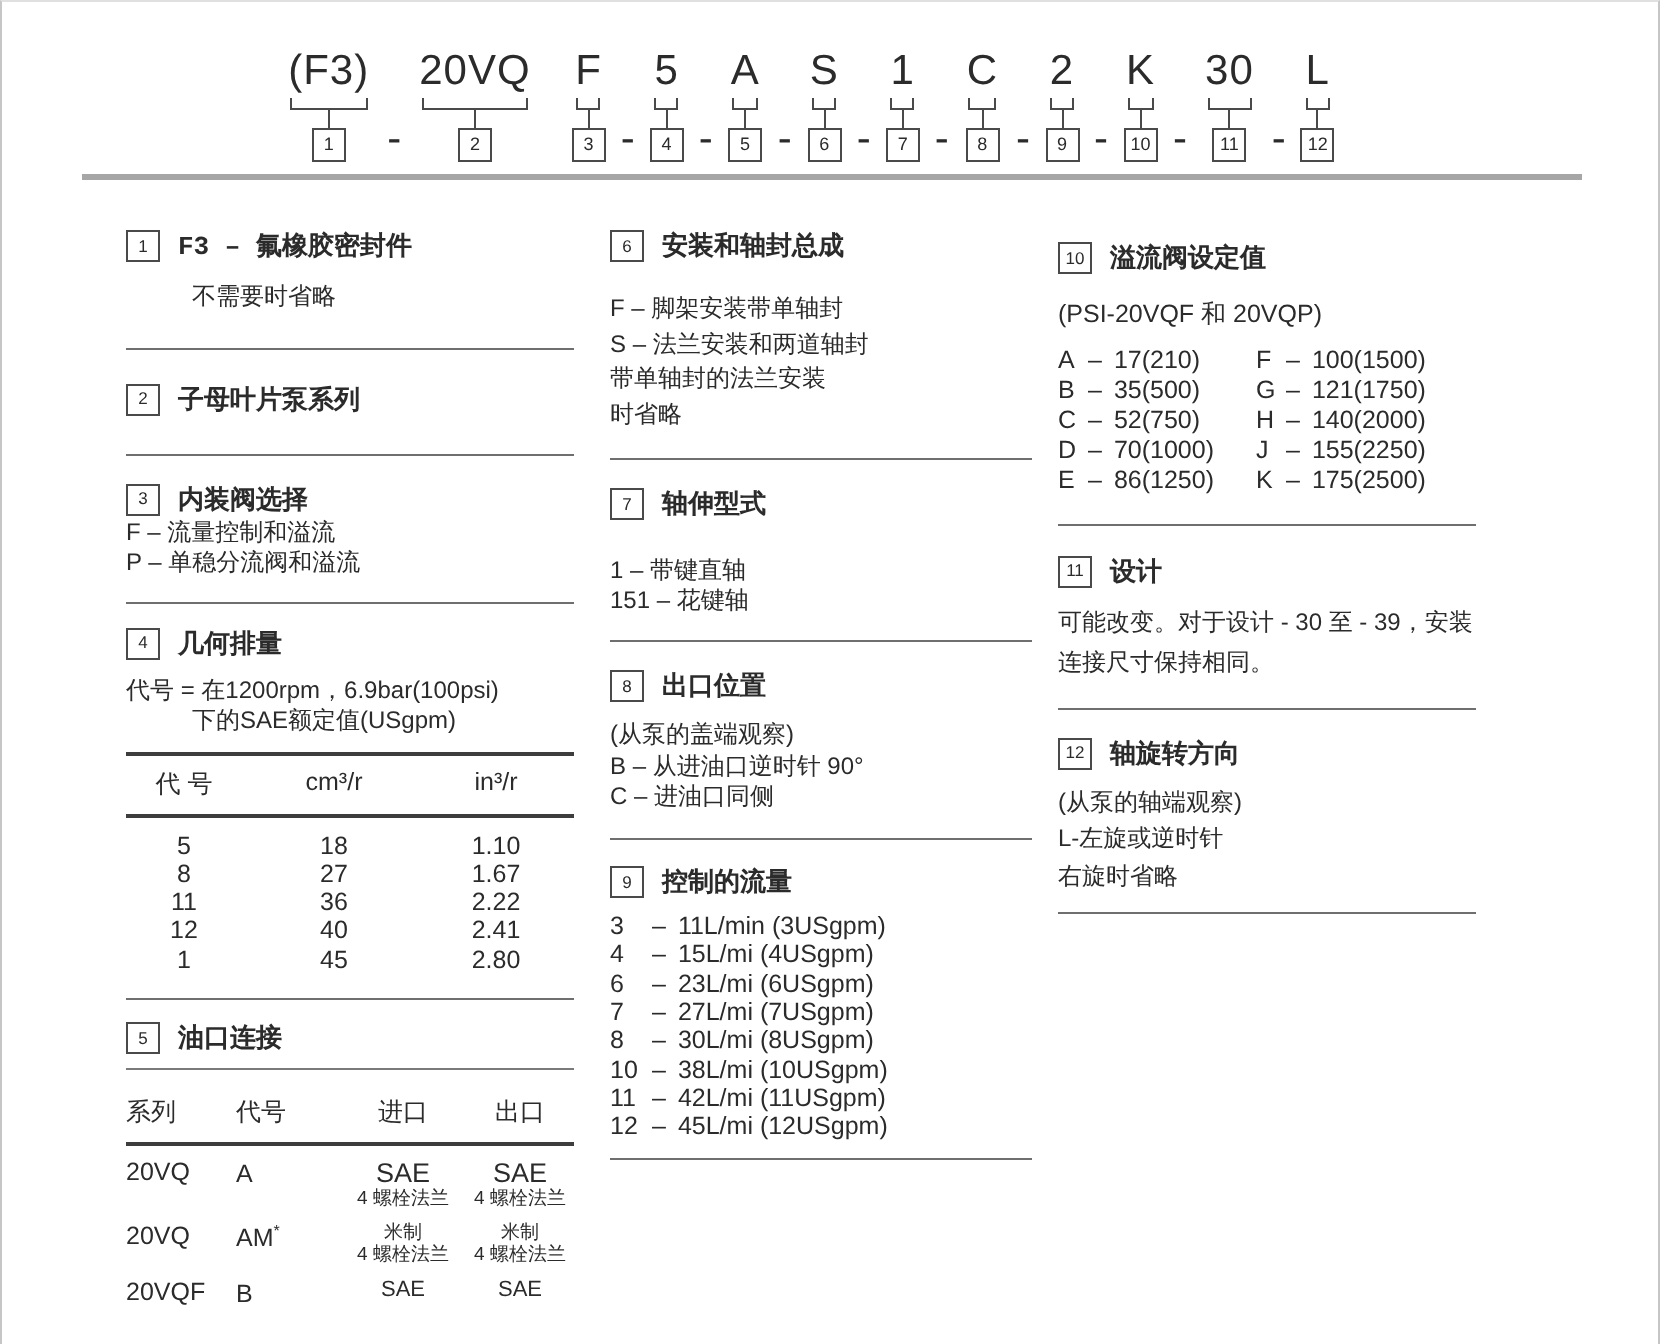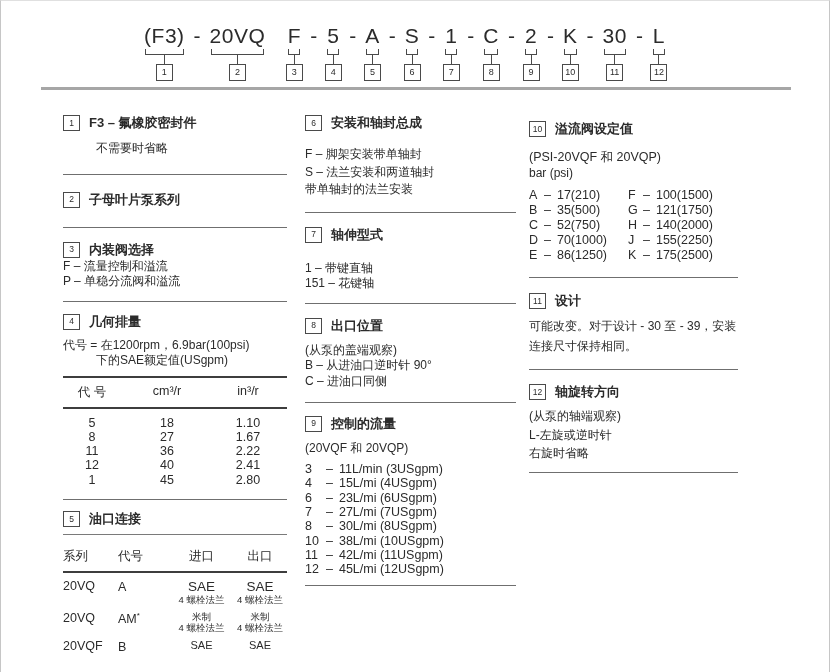--- a/index.html
+++ b/index.html
@@ -3,39 +3,39 @@
 <meta charset="utf-8">
 <style>
   html,body { margin:0; padding:0; background:#e9e9e9; }
   .page {
     position:relative; width:830px; height:672px; background:#ffffff;
     font-family:"Liberation Sans","DejaVu Sans",sans-serif; color:#2b2b2b;
     border-left:1px solid #c6c6c6; border-right:1px solid #c6c6c6; border-top:1px solid #e0e0e0;
     box-sizing:border-box; overflow:hidden;
   }
   
-  .code-row { position:absolute; top:24px; left:0; right:20px; display:flex; justify-content:center; align-items:flex-start; }
+  .code-row { position:absolute; top:24px; left:0; right:20px; display:flex; justify-content:center; align-items:flex-end; }
   .seg { display:flex; flex-direction:column; align-items:center; }
   .seg-text { font-size:21px; line-height:22px; letter-spacing:.5px; padding:0 2px; white-space:nowrap; }
   .bracket { align-self:stretch; margin:2px 3px 0 3px; height:5px; min-width:10px;
              border-left:1px solid #4a4a4a; border-right:1px solid #4a4a4a; border-bottom:1px solid #4a4a4a; }
   .stem { width:1px; height:9px; background:#4a4a4a; }
   .numbox { width:15px; height:15px; border:1px solid #4a4a4a; display:flex; align-items:center; justify-content:center;
             font-size:9px; line-height:1; background:#fff; }
   .code-sep { font-size:21px; line-height:22px; margin:0 7px; min-width:4px; text-align:center; }
   .top-rule { position:absolute; top:86px; left:40px; width:750px; height:3px; background:#a6a6a6; }
   
   .col { position:absolute; top:108px; font-size:12px; }
   #col-left  { left:62px;  width:224px; }
   #col-mid   { left:304px; width:211px; }
   #col-right { left:528px; width:209px; }
   .sec-head { display:flex; align-items:center; gap:9px; }
   .shbox { width:15px; height:14px; border:1px solid #4a4a4a; flex:none; display:flex; align-items:center; justify-content:center;
            font-size:8.5px; line-height:1; }
-  .sec-title { font-weight:bold; font-size:13px; white-space:nowrap; }
+  .sec-title { font-weight:bold; font-size:13px; white-space:nowrap;font-family:Liberation Mono, monospace; }
   .divider { border:none; border-top:1px solid #6f6f6f; height:0; margin:0; }
   .bodyline { line-height:15.5px; white-space:nowrap; }
   .indent { margin-left:33px; }
   
   .dsp-table { margin-top:7px; }
   .dsp-head { display:grid; grid-template-columns:58px 92px 70px; border-top:2px solid #3d3d3d; border-bottom:2px solid #3d3d3d;
               padding:6px 0; font-size:12.5px; }
   .dsp-head span { text-align:center; }
   .dsp-rows { padding-top:7px; }
   .dsp-row { display:grid; grid-template-columns:58px 92px 70px; line-height:14.3px; font-size:12.5px; }
@@ -273,20 +273,21 @@
 
   <div class="col" id="col-mid">
 
     <div class="sec-head" style="margin-top:5px">
       <span class="shbox">6</span>
       <span class="sec-title">安装和轴封总成</span>
     </div>
     <div class="bodyline" style="margin-top:14px; line-height:17.5px">F – 脚架安装带单轴封</div>
     <div class="bodyline" style="line-height:17.5px">S – 法兰安装和两道轴封</div>
     <div class="bodyline" style="line-height:17.5px">带单轴封的法兰安装</div>
+    <div class="bodyline" style="line-height:17.5px">时省略</div>
     <hr class="divider" style="margin-top:13px">
 
     <div class="sec-head" style="margin-top:13px">
       <span class="shbox">7</span>
       <span class="sec-title">轴伸型式</span>
     </div>
     <div class="bodyline" style="margin-top:17px; line-height:15px">1 – 带键直轴</div>
     <div class="bodyline" style="line-height:15px">151 – 花键轴</div>
     <hr class="divider" style="margin-top:12px">
 
@@ -296,21 +297,20 @@
     </div>
     <div class="bodyline" style="margin-top:8px">(从泵的盖端观察)</div>
     <div class="bodyline" style="line-height:15.8px">B – 从进油口逆时针 90°</div>
     <div class="bodyline" style="line-height:15.8px">C – 进油口同侧</div>
     <hr class="divider" style="margin-top:12px">
 
     <div class="sec-head" style="margin-top:12px">
       <span class="shbox">9</span>
       <span class="sec-title">控制的流量</span>
     </div>
-    <div class="bodyline" style="margin-top:8px">(20VQF 和 20VQP)</div>
     <div style="margin-top:6px">
       <div class="kv">
           <span class="k">3</span>
           <span class="dash">–</span>
           <span>11L/min (3USgpm)</span>
         </div>
       <div class="kv">
           <span class="k">4</span>
           <span class="dash">–</span>
           <span>15L/mi (4USgpm)</span>
@@ -349,21 +349,20 @@
     <hr class="divider" style="margin-top:9px">
   </div>
 
   <div class="col" id="col-right">
 
     <div class="sec-head" style="margin-top:11px">
       <span class="shbox">10</span>
       <span class="sec-title">溢流阀设定值</span>
     </div>
     <div class="bodyline" style="margin-top:12px; font-size:12.5px">(PSI-20VQF 和 20VQP)</div>
-    <div class="bodyline">bar (psi)</div>
     <div class="pair-grid">
       <div>
         <div class="kv">
             <span class="k">A</span>
             <span class="dash">–</span>
             <span>17(210)</span>
           </div>
         <div class="kv">
             <span class="k">B</span>
             <span class="dash">–</span>

